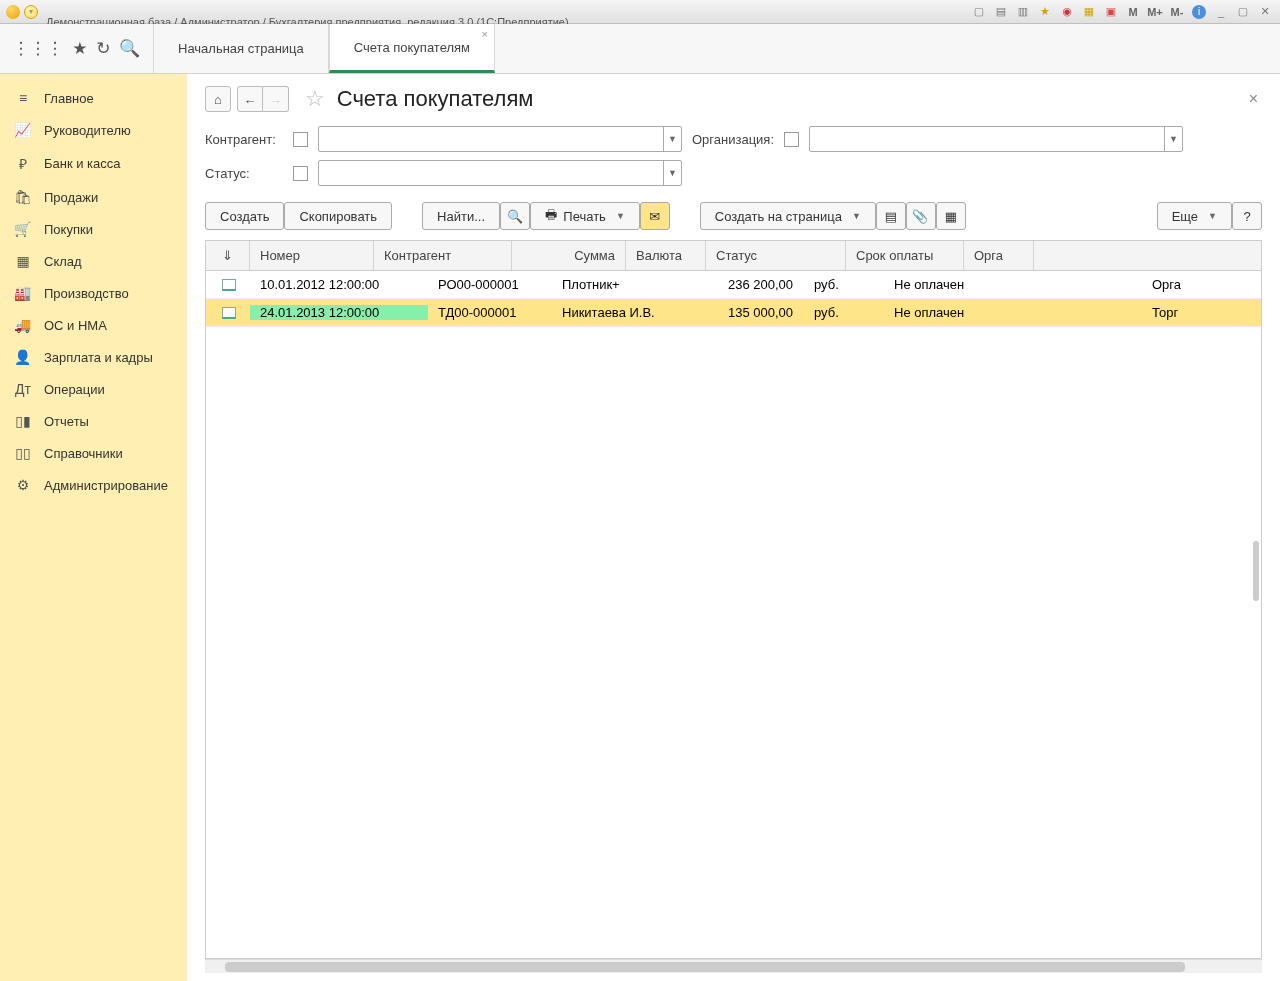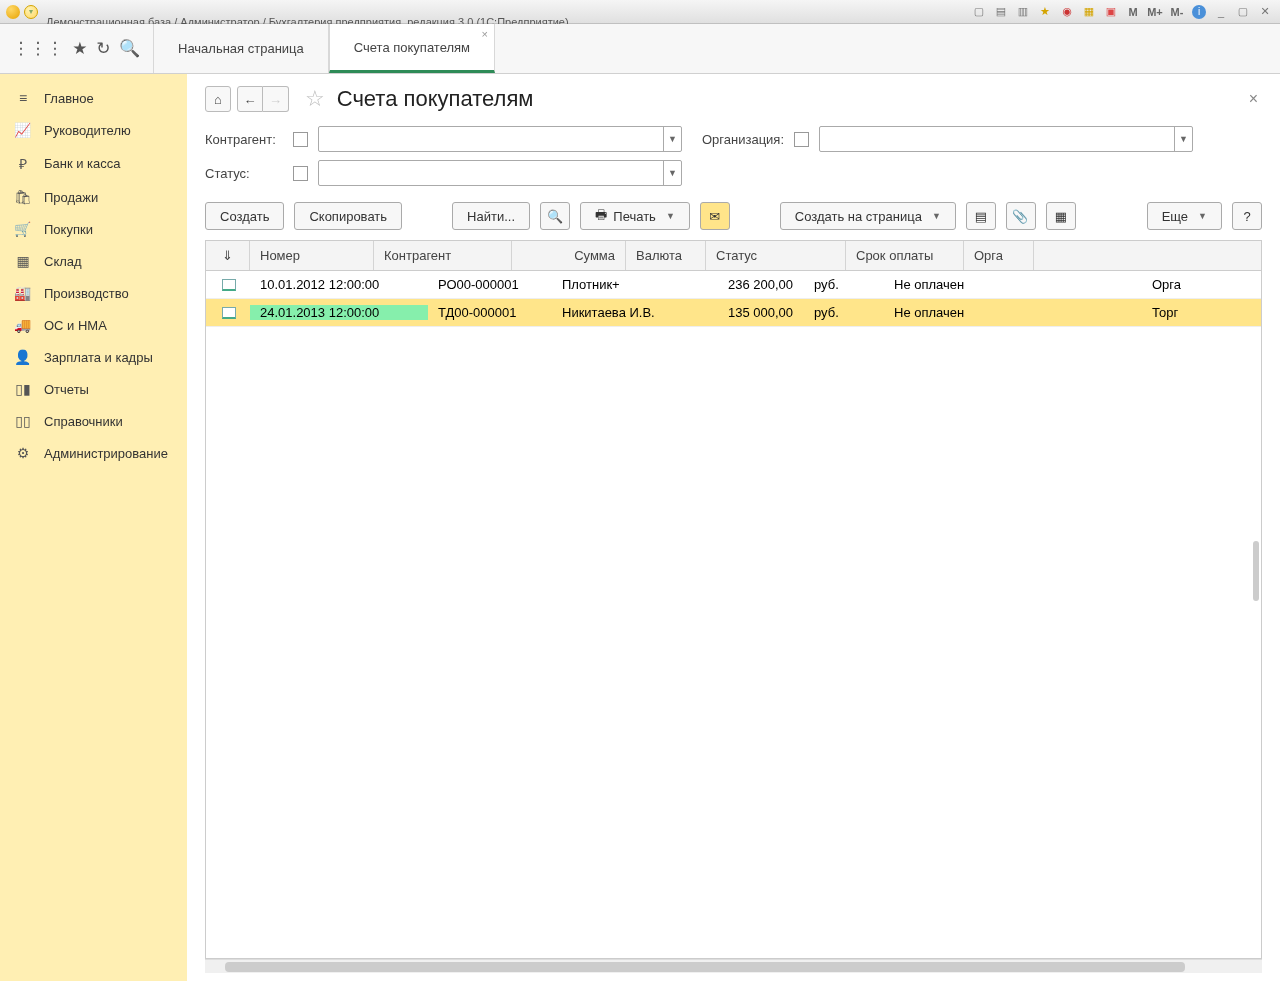--- a/index.html
+++ b/index.html
@@ -47,21 +47,21 @@
 
 
 .filter-row { display: flex; align-items: center; gap: 10px; margin-bottom: 8px; font-size: 13px; color: #444; }
 .filter-row label { min-width: 78px; }
 .chk { width: 15px; height: 15px; border: 1px solid #999; background: #fff; cursor:pointer; }
 .select-box { height: 26px; border: 1px solid #aaa; border-radius: 2px; display: flex; align-items: center; background: #fff; position: relative; }
 .select-box .dd { width: 18px; border-left: 1px solid #aaa; height: 100%; display: flex; align-items: center; justify-content: center; font-size: 9px; color: #666; cursor:pointer; }
 .select-box input { border:none; outline:none; flex:1; padding:0 6px; font-size:13px; background:transparent; }
 
 
-.btn-bar { display: flex; align-items: center; gap: 10px; margin: 8px 0 10px 0; }
+.btn-bar { display: flex; align-items: center; margin: 8px 0 10px 0; }
 .btn { height: 28px; border: 1px solid #aaa; border-radius: 3px; background: #f7f7f7; padding: 0 14px; font-size: 13px; color: #333; cursor: pointer; display: flex; align-items: center; gap: 6px; }
 .btn .arrow { font-size: 9px; color: #666; margin-left: 4px; }
 .icon-btn { width: 30px; padding: 0; justify-content: center; }
 .btn-bar .spacer { flex: 1; }
 
 
 .table-wrap { flex: 1; border: 1px solid #ccc; overflow: hidden; display: flex; flex-direction: column; position:relative; }
 .thead { display: flex; background: #f4f4f4; border-bottom: 1px solid #ccc; height: 30px; font-size: 13px; color: #444; }
 .th { border-right: 1px solid #d4d4d4; padding: 6px 10px; display: flex; align-items: center; }
 .tbody { flex:1; overflow:auto; }
@@ -163,20 +163,24 @@
       </div>
       <div class="item">
         <span class="icon">🚚</span>
         <span>ОС и НМА</span>
       </div>
       <div class="item">
         <span class="icon">👤</span>
         <span>Зарплата и кадры</span>
       </div>
       <div class="item">
+        <span class="icon">Дт</span>
+        <span>Операции</span>
+      </div>
+      <div class="item">
         <span class="icon">▯▮</span>
         <span>Отчеты</span>
       </div>
       <div class="item">
         <span class="icon">▯▯</span>
         <span>Справочники</span>
       </div>
       <div class="item">
         <span class="icon">⚙</span>
         <span>Администрирование</span>
@@ -196,21 +200,21 @@
       <span class="page-close">×</span>
     </div>
 
     <div class="filter-row">
       <label>Контрагент:</label>
       <div class="chk"></div>
       <div class="select-box" style="width:364px;">
         <input style="">
         <div class="dd">▼</div>
       </div>
-      <label style="margin-left:10px">Организация:</label>
+      <label style="margin-left:0">Организация:</label>
       <div class="chk"></div>
       <div class="select-box" style="width:374px;">
         <input style="">
         <div class="dd">▼</div>
       </div>
     </div>
 
     <div class="filter-row">
       <label>Статус:</label>
       <div class="chk"></div>

